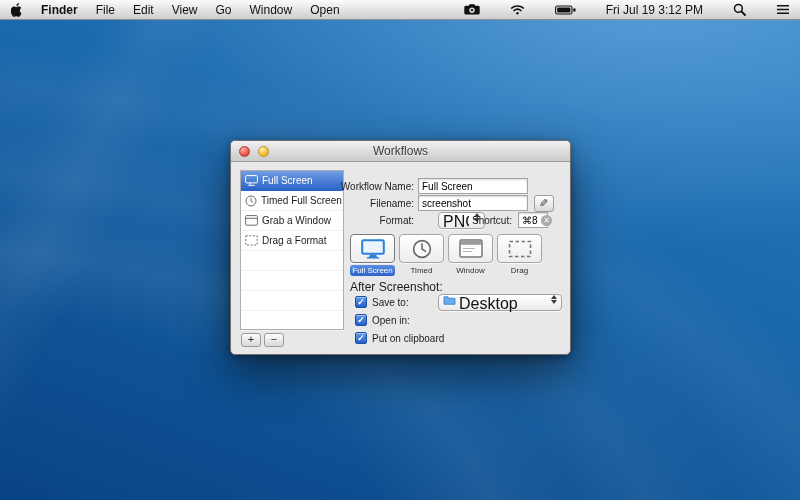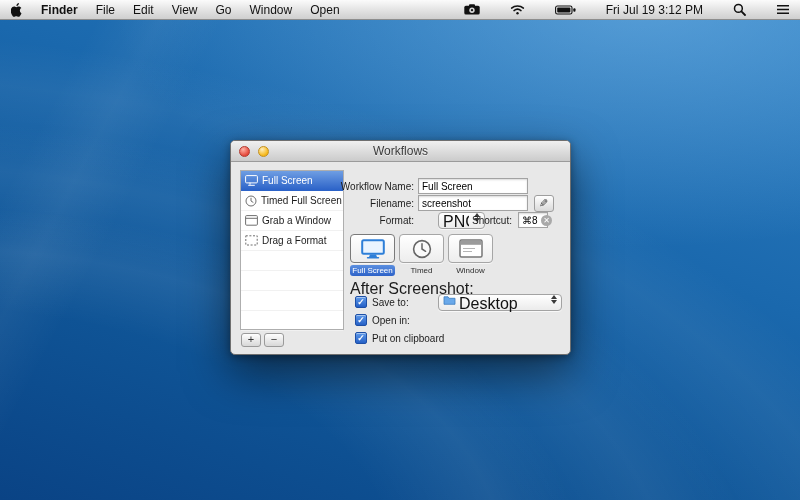--- a/index.html
+++ b/index.html
@@ -87,21 +87,21 @@
   .segment{width:45px;display:flex;flex-direction:column;align-items:center;}
   .seg-box{width:45px;height:29px;border:1px solid #a6a6a6;border-radius:4px;
     background:linear-gradient(#ffffff,#ededed);display:flex;align-items:center;justify-content:center;
     box-shadow:0 1px 0 rgba(255,255,255,.6);}
   .seg-label{margin-top:2px;width:45px;height:11px;line-height:11px;font-size:8px;color:#2e2e2e;
     text-align:center;white-space:nowrap;overflow:hidden;border-radius:3px;}
   .segment.selected .seg-box{border-color:#7a7a7a;}
   .segment.selected .seg-label{background:linear-gradient(#5b8fe0,var(--selection_blue,#2d62c8));color:#fff;}
 
   
-  .after-heading{position:absolute;left:119px;top:139px;font-size:16px;color:#1c1c1c;text-align:right;}
+  .after-heading{position:absolute;left:119px;top:139px;font-size:12px;color:#1c1c1c;text-align:right;}
   .chk-row{position:absolute;left:124px;right:8px;height:17px;font-size:10px;color:#1c1c1c;}
   .cbox{position:absolute;left:0;top:2px;width:12px;height:12px;border-radius:2px;
     background:linear-gradient(#5f9aea,#2560c6);border:1px solid #1d4fa6;
     box-shadow:inset 0 1px 0 rgba(255,255,255,.45);
     color:#fff;font-size:9px;font-weight:bold;line-height:10px;text-align:center;}
   .chk-label{position:absolute;left:17px;line-height:17px;white-space:nowrap;}
   .chk-row .popup{left:63px;width:124px;}
 </style>
 </head>
 <body>
@@ -266,20 +266,28 @@
       <div class="segment">
         <span class="seg-box">
           <svg width="24" height="19" viewBox="0 0 24 19">
               <rect x="1" y="1" width="22" height="17" rx="1.5" fill="#fff" stroke="#777" stroke-width="1.5"></rect>
               <rect x="1.8" y="1.8" width="20.4" height="4" fill="#9b9b9b"></rect>
               <path d="M4 9.5 h12 M4 12.5 h9" stroke="#b5b5b5" stroke-width="1.2"></path>
             </svg>
         </span>
         <span class="seg-label">Window</span>
       </div>
+      <div class="segment">
+        <span class="seg-box">
+          <svg width="24" height="18" viewBox="0 0 24 18">
+              <rect x="1.5" y="1.5" width="21" height="15" fill="none" stroke="#777" stroke-width="1.6" stroke-dasharray="3.5 2.5"></rect>
+            </svg>
+        </span>
+        <span class="seg-label">Drag</span>
+      </div>
     </div>
 
     <div class="after-heading">After Screenshot:</div>
 
     <div class="chk-row" style="top:153px">
       <span class="cbox">✓</span>
       <span class="chk-label">Save to:</span>
       <span class="popup">
         <svg width="13" height="10" viewBox="0 0 13 10">
             <path d="M1 1.8 h4 l1.2 1.5 H12 v6 H1 z" fill="#6aa9ea" stroke="#3d7dc0" stroke-width="0.8"></path>

